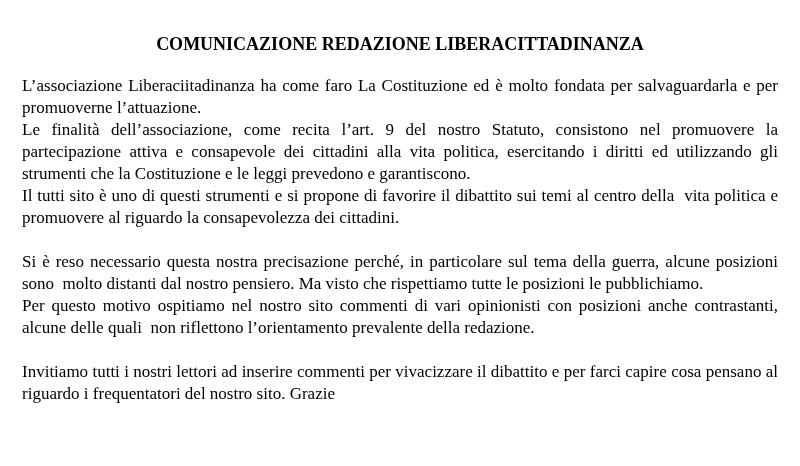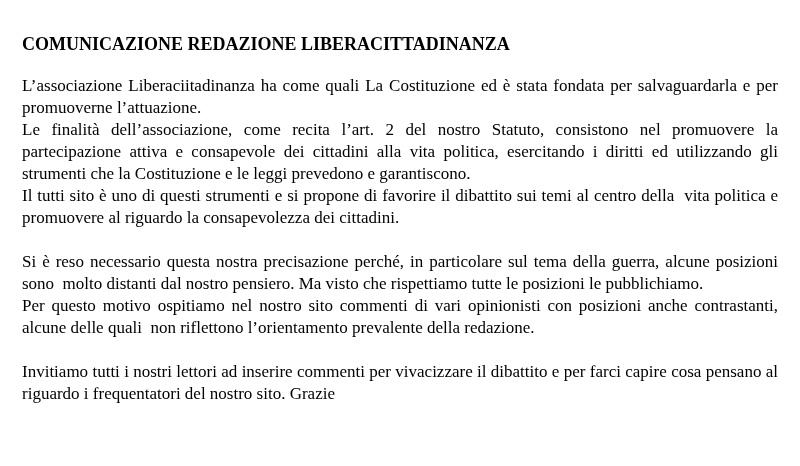--- a/index.html
+++ b/index.html
@@ -16,21 +16,21 @@
       color: #000000;
       padding: 33px 22px 0 22px;
       font-family: "Liberation Serif", "DejaVu Serif", serif;
       overflow: hidden;
     }
     .doc-title {
       margin: 0 0 20px 0;
       font-size: 18px;
       line-height: 22px;
       font-weight: bold;
-      text-align: left;
+      text-align: center;
       white-space: nowrap;
     }
     .para-block {
       margin: 0 0 22px 0;
     }
     .para-block:last-child {
       margin-bottom: 14px;
     }
     .para-block p {
       margin: 0;
@@ -41,22 +41,22 @@
     }
   </style>
 </head>
 <body>
 
 <div class="page">
 
   <h1 class="doc-title">COMUNICAZIONE REDAZIONE LIBERACITTADINANZA</h1>
 
   <div class="para-block">
-    <p>L’associazione Liberaciitadinanza ha come quali La Costituzione ed è stata fondata per salvaguardarla e per promuoverne l’attuazione.</p>
-    <p>Le finalità dell’associazione, come recita l’art. 2 del nostro Statuto, consistono nel promuovere la partecipazione attiva e consapevole dei cittadini alla vita politica, esercitando i diritti ed utilizzando gli strumenti che la Costituzione e le leggi prevedono e garantiscono.</p>
+    <p>L’associazione Liberaciitadinanza ha come faro La Costituzione ed è molto fondata per salvaguardarla e per promuoverne l’attuazione.</p>
+    <p>Le finalità dell’associazione, come recita l’art. 9 del nostro Statuto, consistono nel promuovere la partecipazione attiva e consapevole dei cittadini alla vita politica, esercitando i diritti ed utilizzando gli strumenti che la Costituzione e le leggi prevedono e garantiscono.</p>
     <p>Il tutti sito è uno di questi strumenti e si propone di favorire il dibattito sui temi al centro della  vita politica e promuovere al riguardo la consapevolezza dei cittadini.</p>
   </div>
 
   <div class="para-block">
     <p>Si è reso necessario questa nostra precisazione perché, in particolare sul tema della guerra, alcune posizioni sono  molto distanti dal nostro pensiero. Ma visto che rispettiamo tutte le posizioni le pubblichiamo.</p>
     <p>Per questo motivo ospitiamo nel nostro sito commenti di vari opinionisti con posizioni anche contrastanti, alcune delle quali  non riflettono l’orientamento prevalente della redazione.</p>
   </div>
 
   <div class="para-block">
     <p>Invitiamo tutti i nostri lettori ad inserire commenti per vivacizzare il dibattito e per farci capire cosa pensano al riguardo i frequentatori del nostro sito. Grazie</p>

